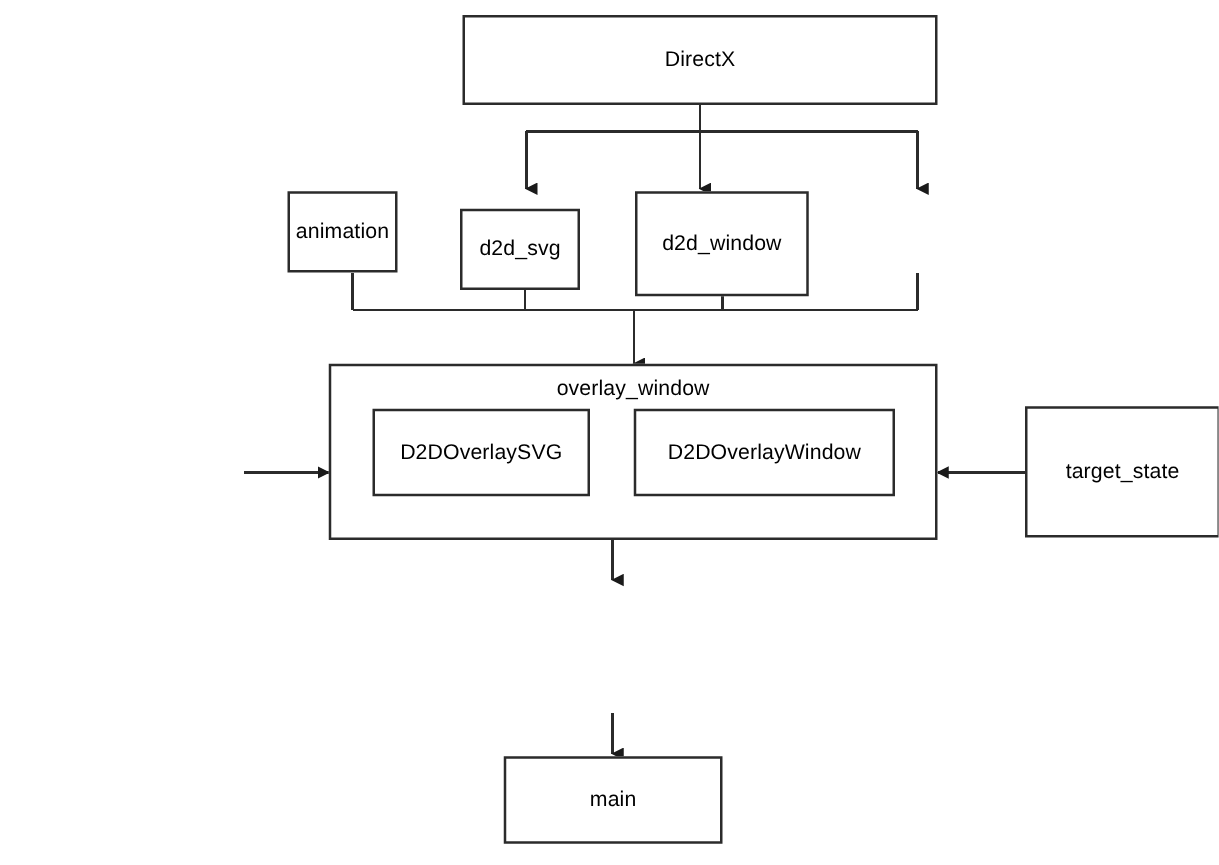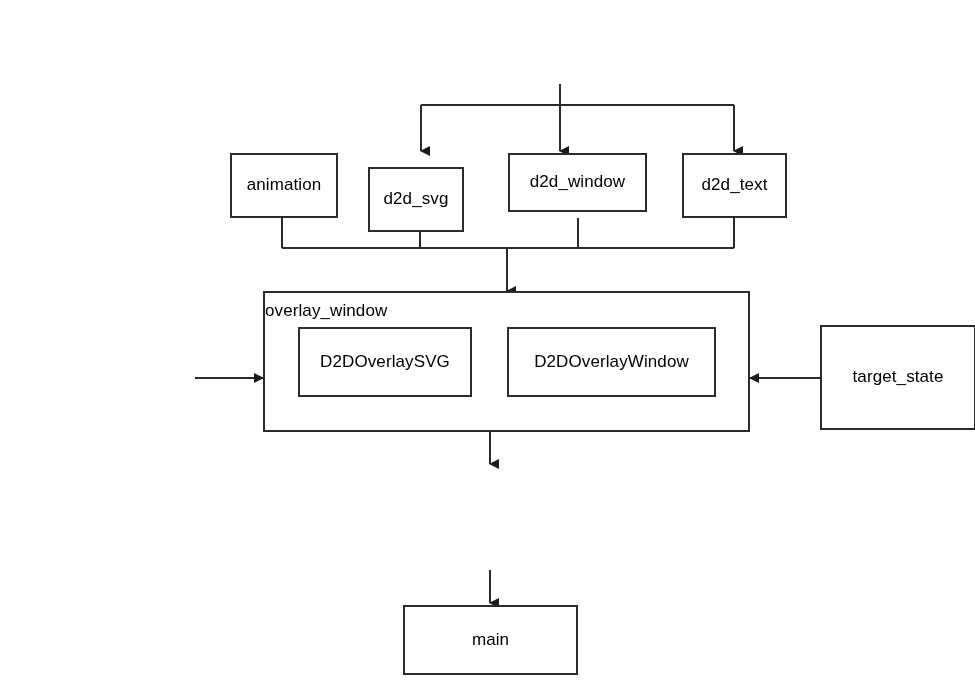--- a/index.html
+++ b/index.html
@@ -46,20 +46,21 @@
     box-sizing: border-box;
     border: 2px solid #2b2b2b;
     background: #ffffff;
     z-index: 1;
   }
   .group-title {
     position: absolute;
     left: 0;
     right: 0;
     top: 8px;
+    text-align: center;
     font-size: 17px;
     color: #000000;
     letter-spacing: 0.1px;
   }
 </style>
 </head>
 <body>
 
 <div id="canvas">
 
@@ -109,36 +110,36 @@
       <path d="M195,378 L263,378" marker-end="url(#arrowRight)"></path>
 
       <path d="M820,378 L750,378" marker-end="url(#arrowLeft)"></path>
 
       <path d="M490,432 L490,464" marker-end="url(#arrowDown)"></path>
 
       <path d="M490,570 L490,603" marker-end="url(#arrowDown)"></path>
     </g>
   </svg>
 
+  <div class="node" style="left:370px; top:12px; width:380px; height:72px;">
+    <span>DirectX</span>
+  </div>
 
-  <div class="node" style="left:230px; top:153px; width:108px; height:65px;">
+  <div class="node" style="left:230px; top:153px; width:88px; height:65px;">
     <span>animation</span>
   </div>
 
   <div class="node" style="left:368px; top:167px; width:96px; height:65px;">
     <span>d2d_svg</span>
   </div>
 
-  <div class="node" style="left:508px; top:153px; width:139px; height:59px;">
+  <div class="node" style="left:508px; top:153px; width:139px; height:84px;">
     <span>d2d_window</span>
   </div>
 
-  <div class="node" style="left:682px; top:153px; width:105px; height:65px;">
-    <span>d2d_text</span>
-  </div>
 
   <div class="group" style="left:263px; top:291px; width:487px; height:141px;">
     <div class="group-title">overlay_window</div>
   </div>
 
   <div class="node" style="left:298px; top:327px; width:174px; height:70px;">
     <span>D2DOverlaySVG</span>
   </div>
 
   <div class="node" style="left:507px; top:327px; width:209px; height:70px;">

